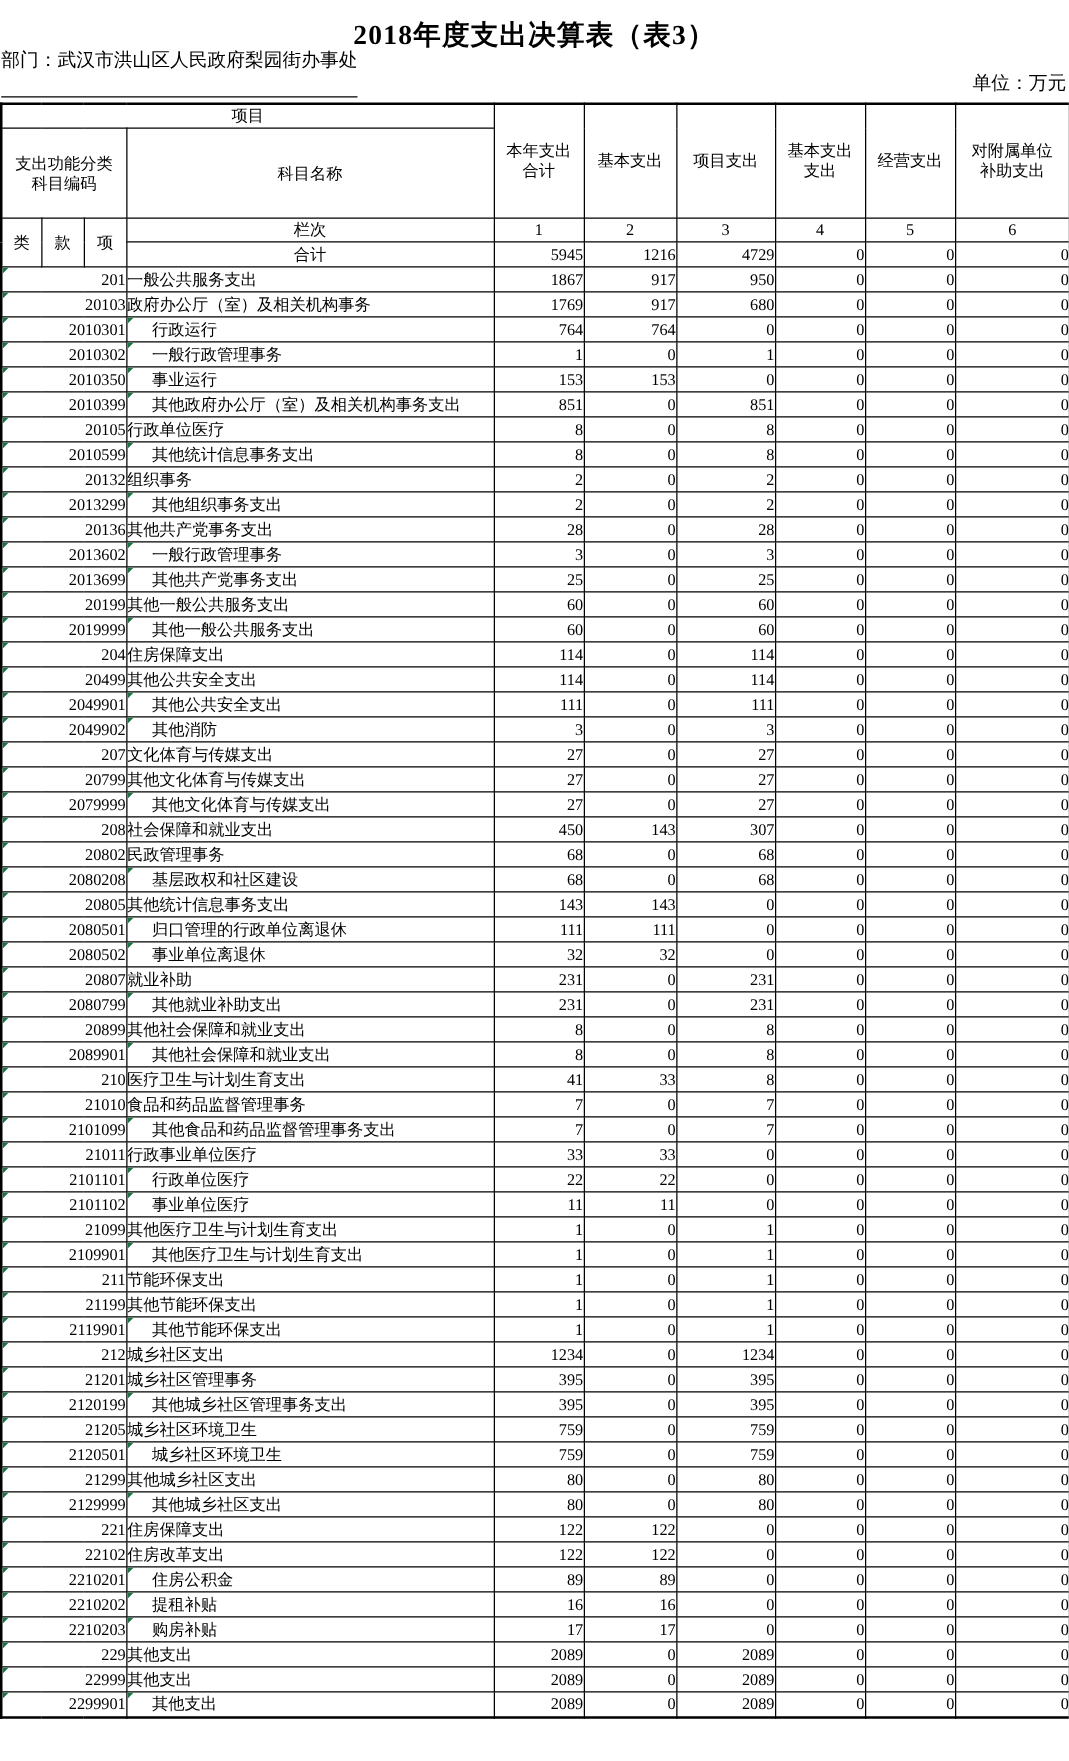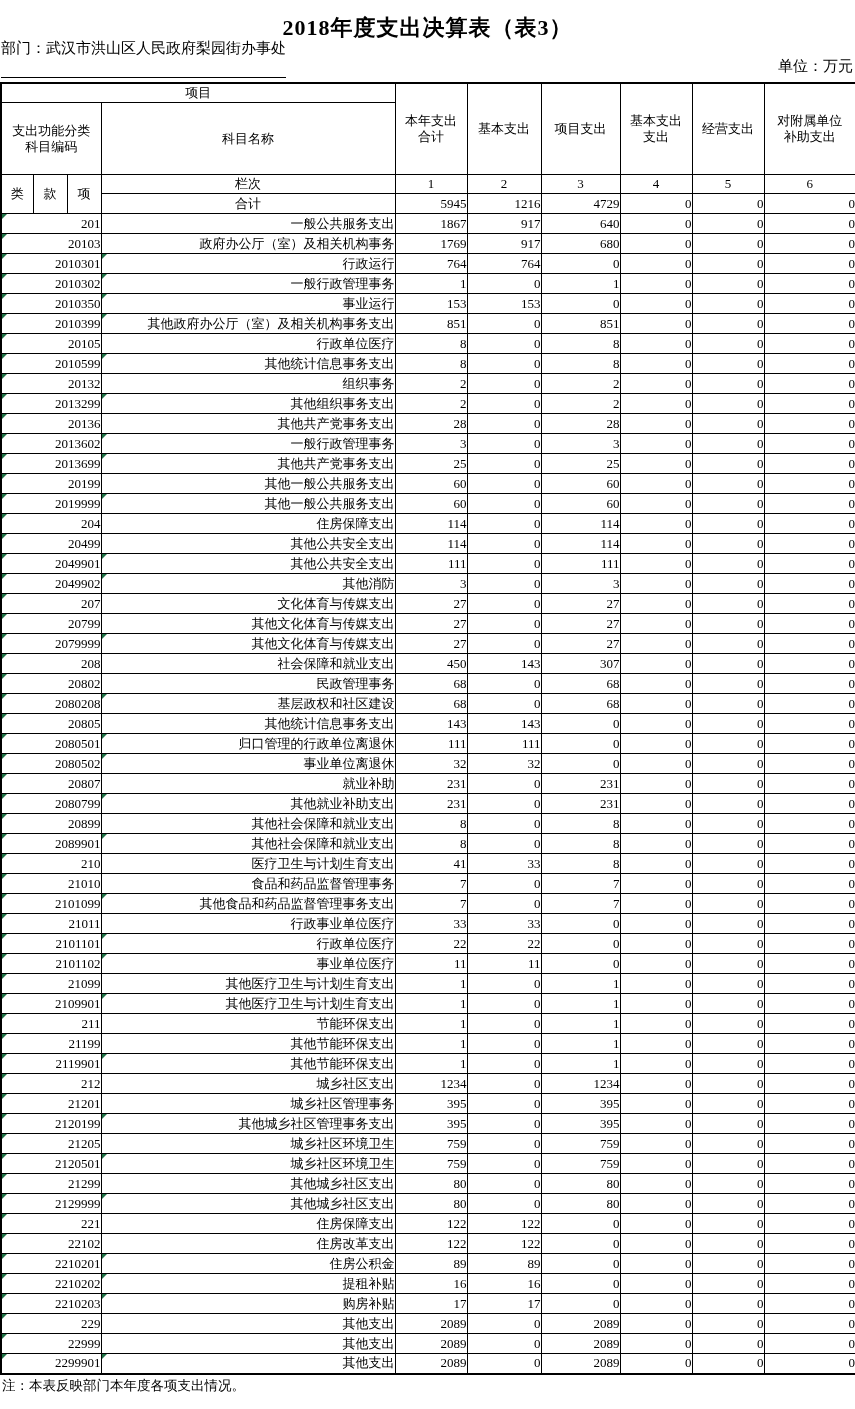--- a/index.html
+++ b/index.html
@@ -33,21 +33,21 @@
   tr.hdr-main{height:72px;}
   tr.hdr-index{height:19px;}
   tr.hdr-total{height:20px;}
   tbody tr{height:20px;}
   th.center, td.center{text-align:center;}
   .two-line{line-height:16px;}
   td.code-cell{
     text-align:right;padding-left:3px;position:relative;
   }
   td.name-cell{
-    text-align:right;padding-left:5px;position:relative;
+    text-align:left;padding-left:5px;position:relative;
   }
   td.name-cell.indent{padding-left:20px;}
   td.num-cell{text-align:right;padding-right:13px;}
   td.total-val{font-weight:bold;}
   .tri{
     position:absolute;top:0;left:0;width:0;height:0;
     border-top:5px solid #1e7145;border-right:5px solid transparent;
   }
   .notes{margin-top:2px;font-size:13.5px;line-height:17px;padding-left:2px;}
 </style>
@@ -121,21 +121,21 @@
       <td class="num-cell total-val">0</td>
       <td class="num-cell total-val">0</td>
     </tr>
   </thead>
   <tbody>
       <tr>
         <td colspan="3" class="code-cell"><span class="tri"></span>201</td>
         <td class="name-cell">一般公共服务支出</td>
         <td class="num-cell">1867</td>
         <td class="num-cell">917</td>
-        <td class="num-cell">640</td>
+        <td class="num-cell">950</td>
         <td class="num-cell">0</td>
         <td class="num-cell">0</td>
         <td class="num-cell">0</td>
       </tr>
       <tr>
         <td colspan="3" class="code-cell"><span class="tri"></span>20103</td>
         <td class="name-cell">政府办公厅（室）及相关机构事务</td>
         <td class="num-cell">1769</td>
         <td class="num-cell">917</td>
         <td class="num-cell">680</td>
@@ -700,14 +700,13 @@
         <td class="num-cell">0</td>
         <td class="num-cell">2089</td>
         <td class="num-cell">0</td>
         <td class="num-cell">0</td>
         <td class="num-cell">0</td>
       </tr>
     </tbody>
 </table>
 
 <div class="notes">
-  <div>注：本表反映部门本年度各项支出情况。</div>
 </div>
 
 </body></html>

